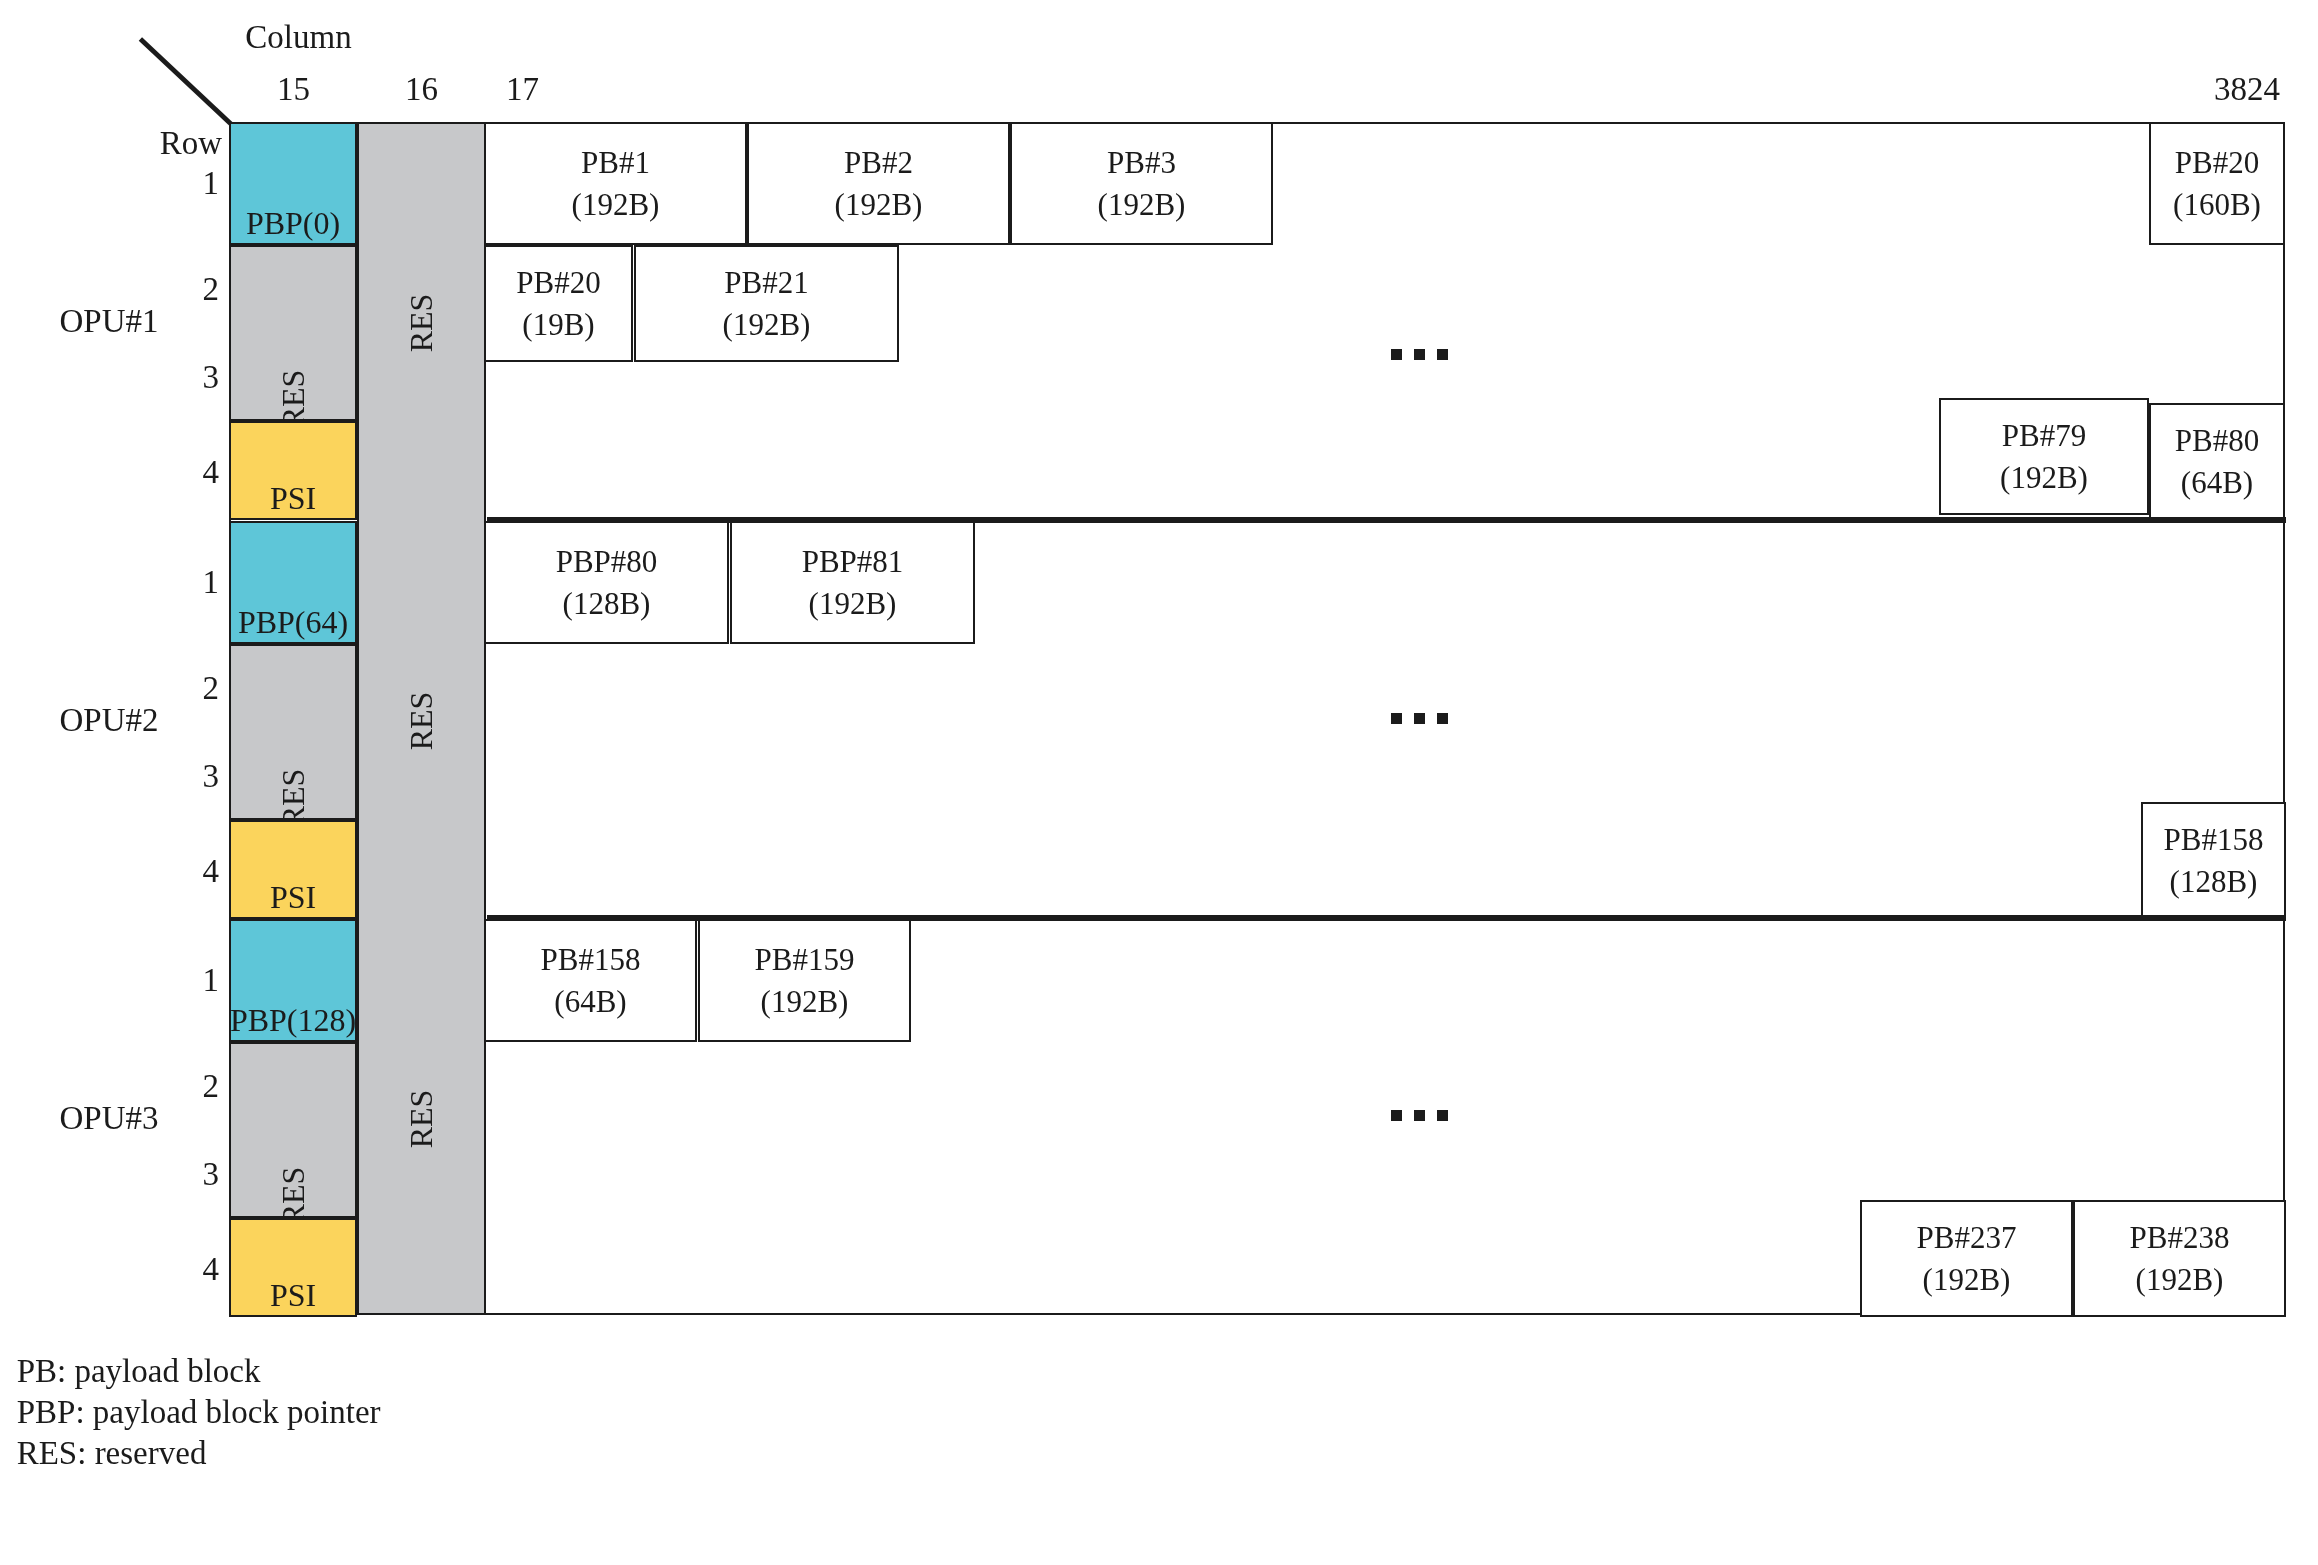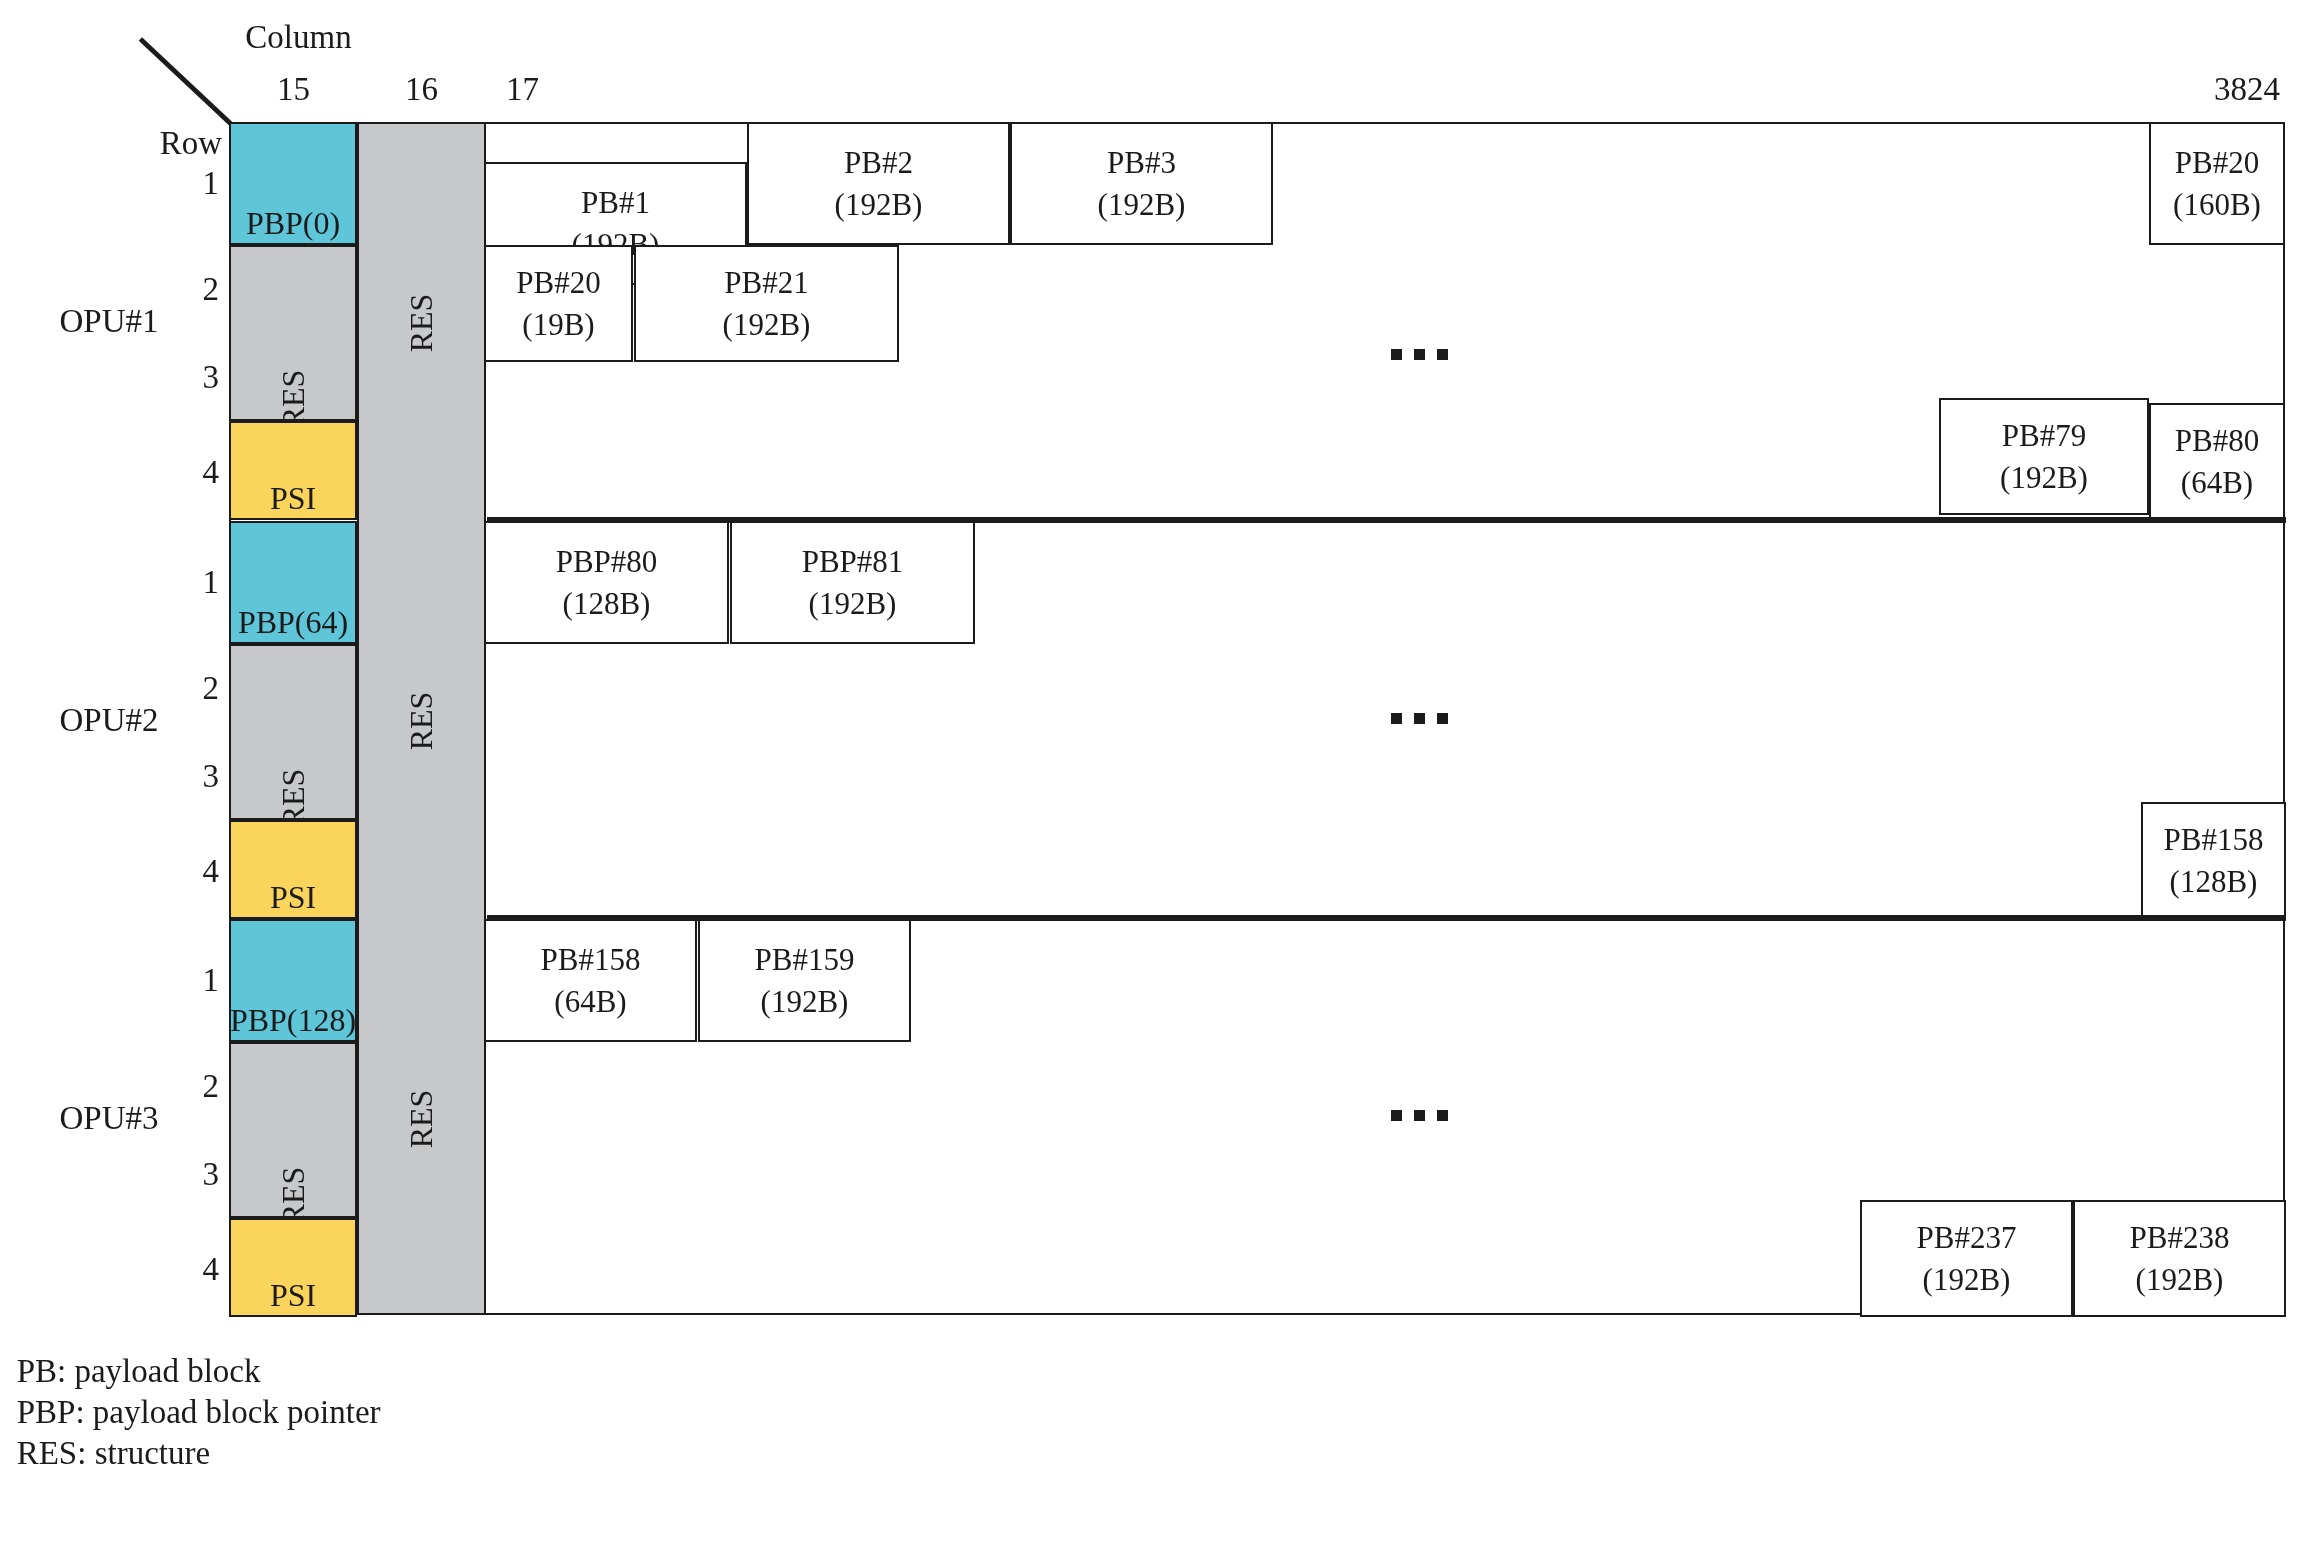--- a/index.html
+++ b/index.html
@@ -78,21 +78,21 @@
       <span>PBP</span>
       <span>(0)</span>
     </div>
     <div class="cell cell-res" style="left:229px;top:123px;width:128px;height:176px;">
       <span class="vtext">RES</span>
     </div>
     <div class="cell cell-psi" style="left:229px;top:299px;width:128px;height:99px;">
       <span>PSI</span>
     </div>
 
-    <div class="block" style="left:484px;top:0;width:263px;height:123px;margin-top:40px;">
+    <div class="block" style="left:484px;top:0;width:263px;height:123px;">
       <span>PB#1</span>
       <span>(192B)</span>
     </div>
     <div class="block" style="left:747px;top:0;width:263px;height:123px;">
       <span>PB#2</span>
       <span>(192B)</span>
     </div>
     <div class="block" style="left:1010px;top:0;width:263px;height:123px;">
       <span>PB#3</span>
       <span>(192B)</span>
@@ -202,17 +202,17 @@
       <span>(192B)</span>
     </div>
   </div>
 
   <div class="thick-sep" style="top:517px;"></div>
   <div class="thick-sep" style="top:915px;"></div>
 
   <div class="legend">
     <div>PB: payload block</div>
     <div>PBP: payload block pointer</div>
-    <div>RES: structure</div>
+    <div>RES: reserved</div>
   </div>
 
 </div>
 
 
 </body></html>

